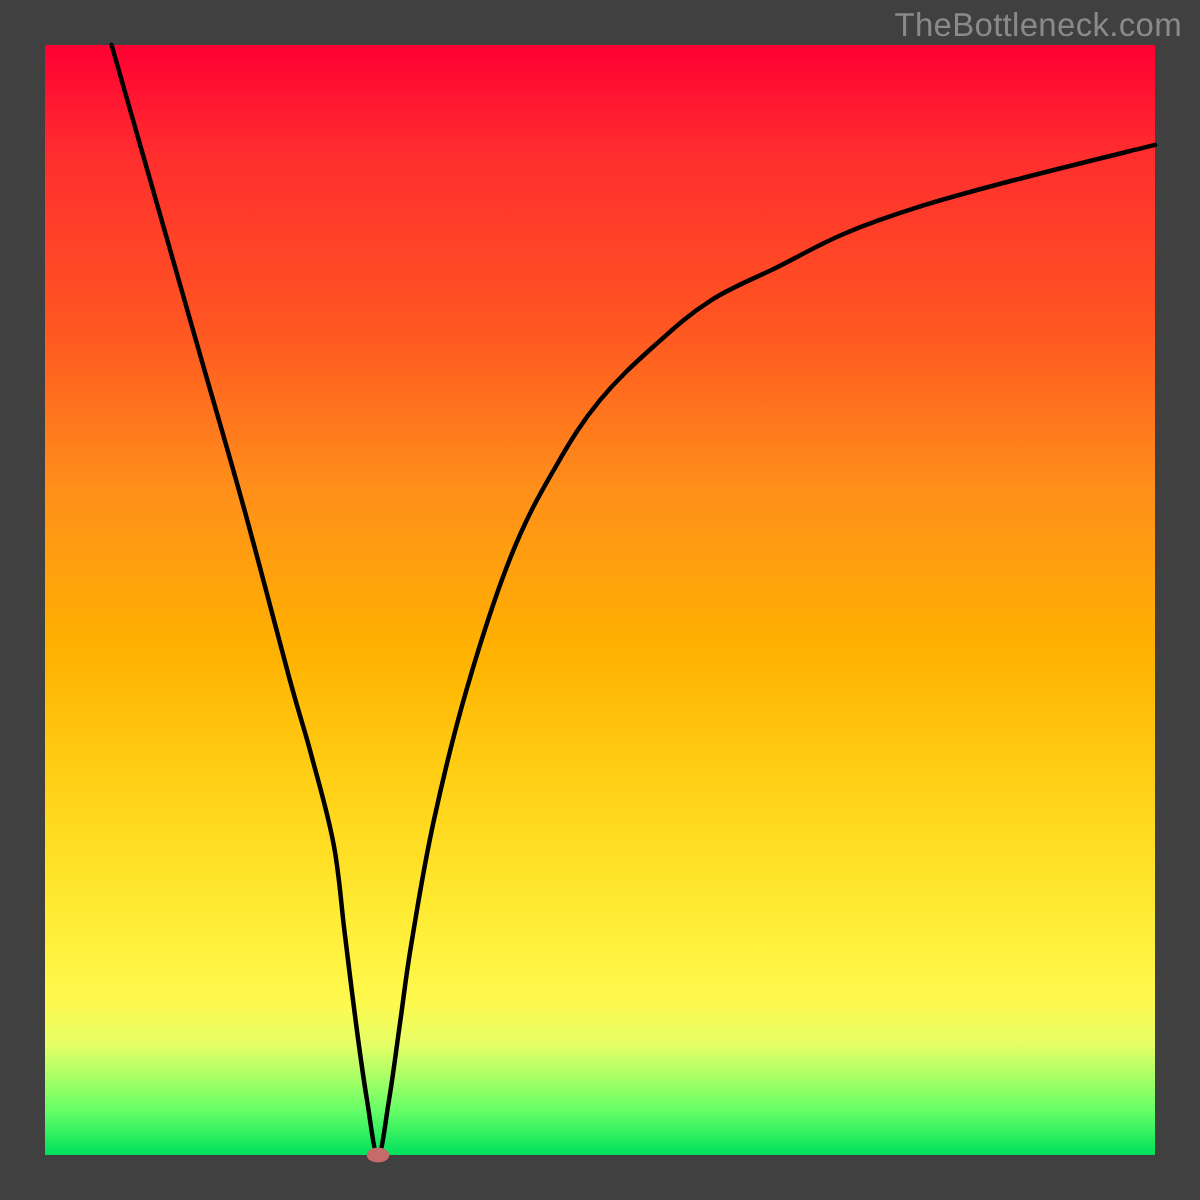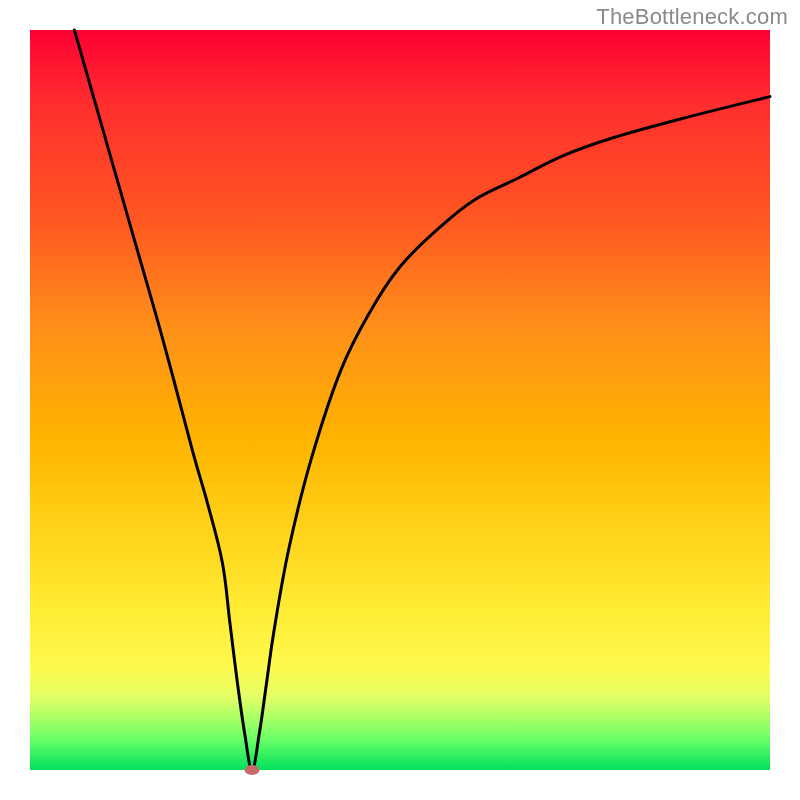--- a/index.html
+++ b/index.html
@@ -10,21 +10,21 @@
     background: #000;
     overflow: hidden;
     font-family: Arial, Helvetica, sans-serif;
   }
   .frame {
     position: absolute;
     top: 0;
     left: 0;
     width: 800px;
     height: 800px;
-    background: #ffffff;
+    background: #404040;
   }
   .plot-area {
     position: absolute;
     top: 30px;
     left: 30px;
     width: 740px;
     height: 740px;
     background: linear-gradient(
       to bottom,
       #ff0033 0%,

